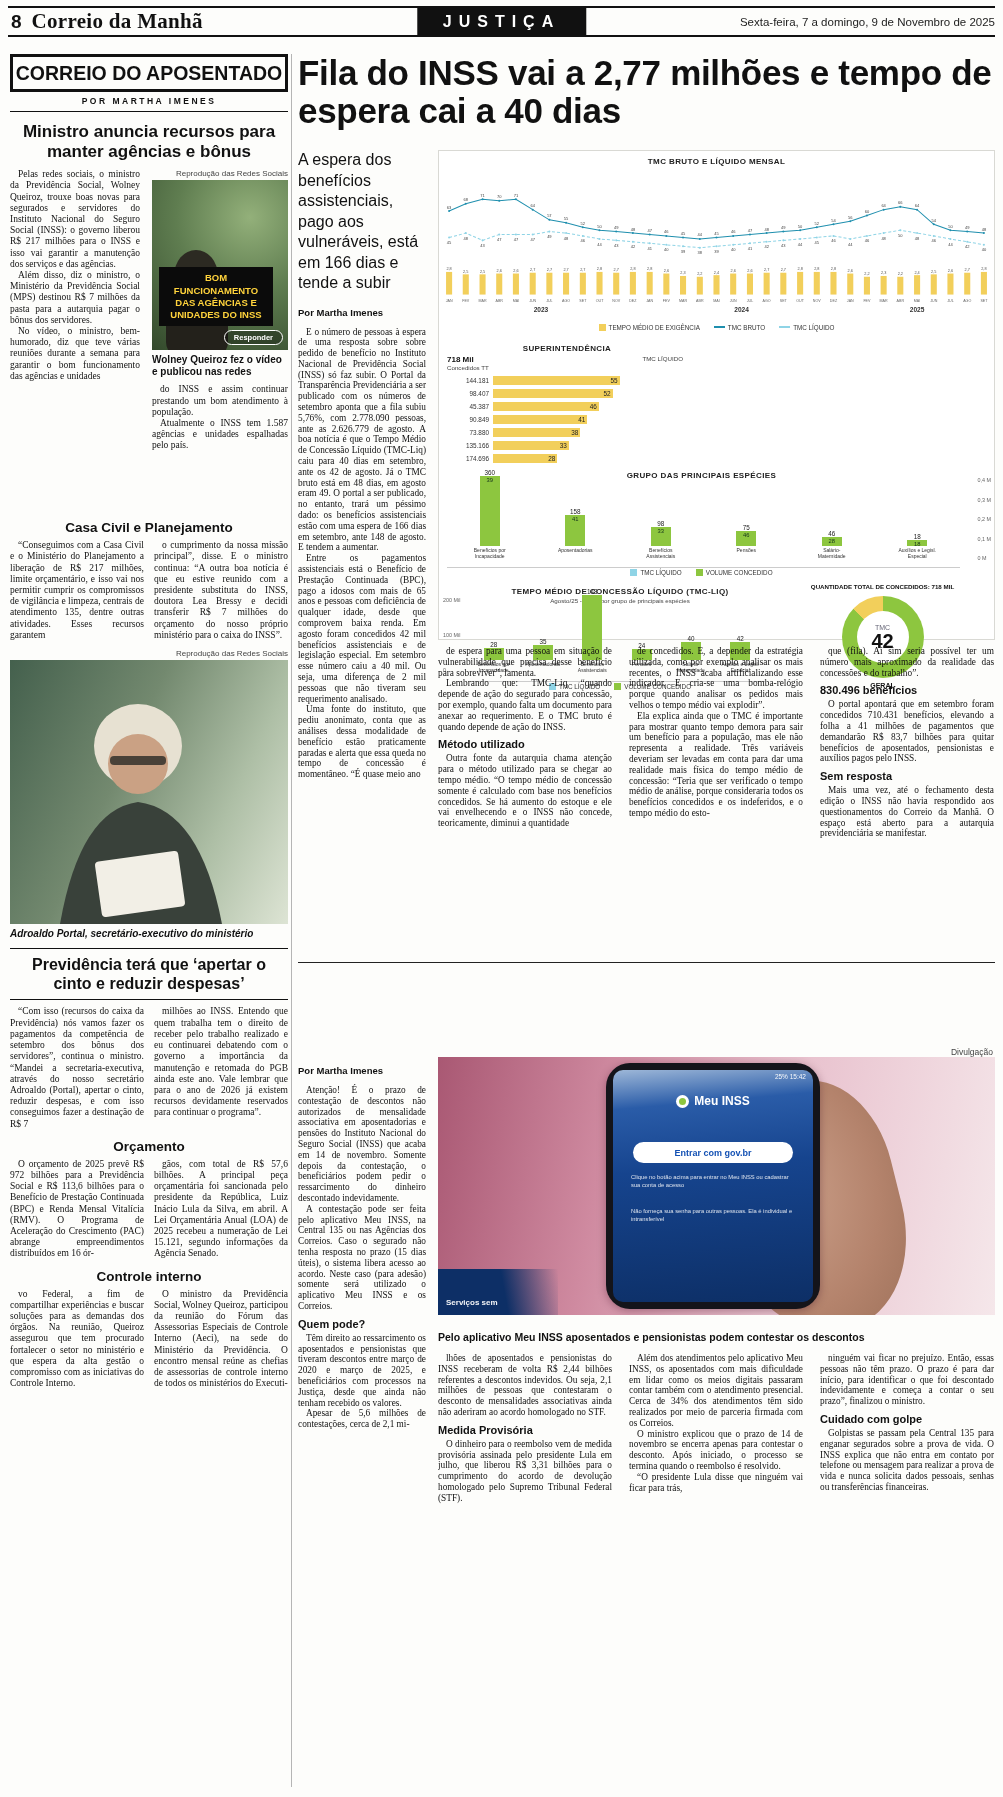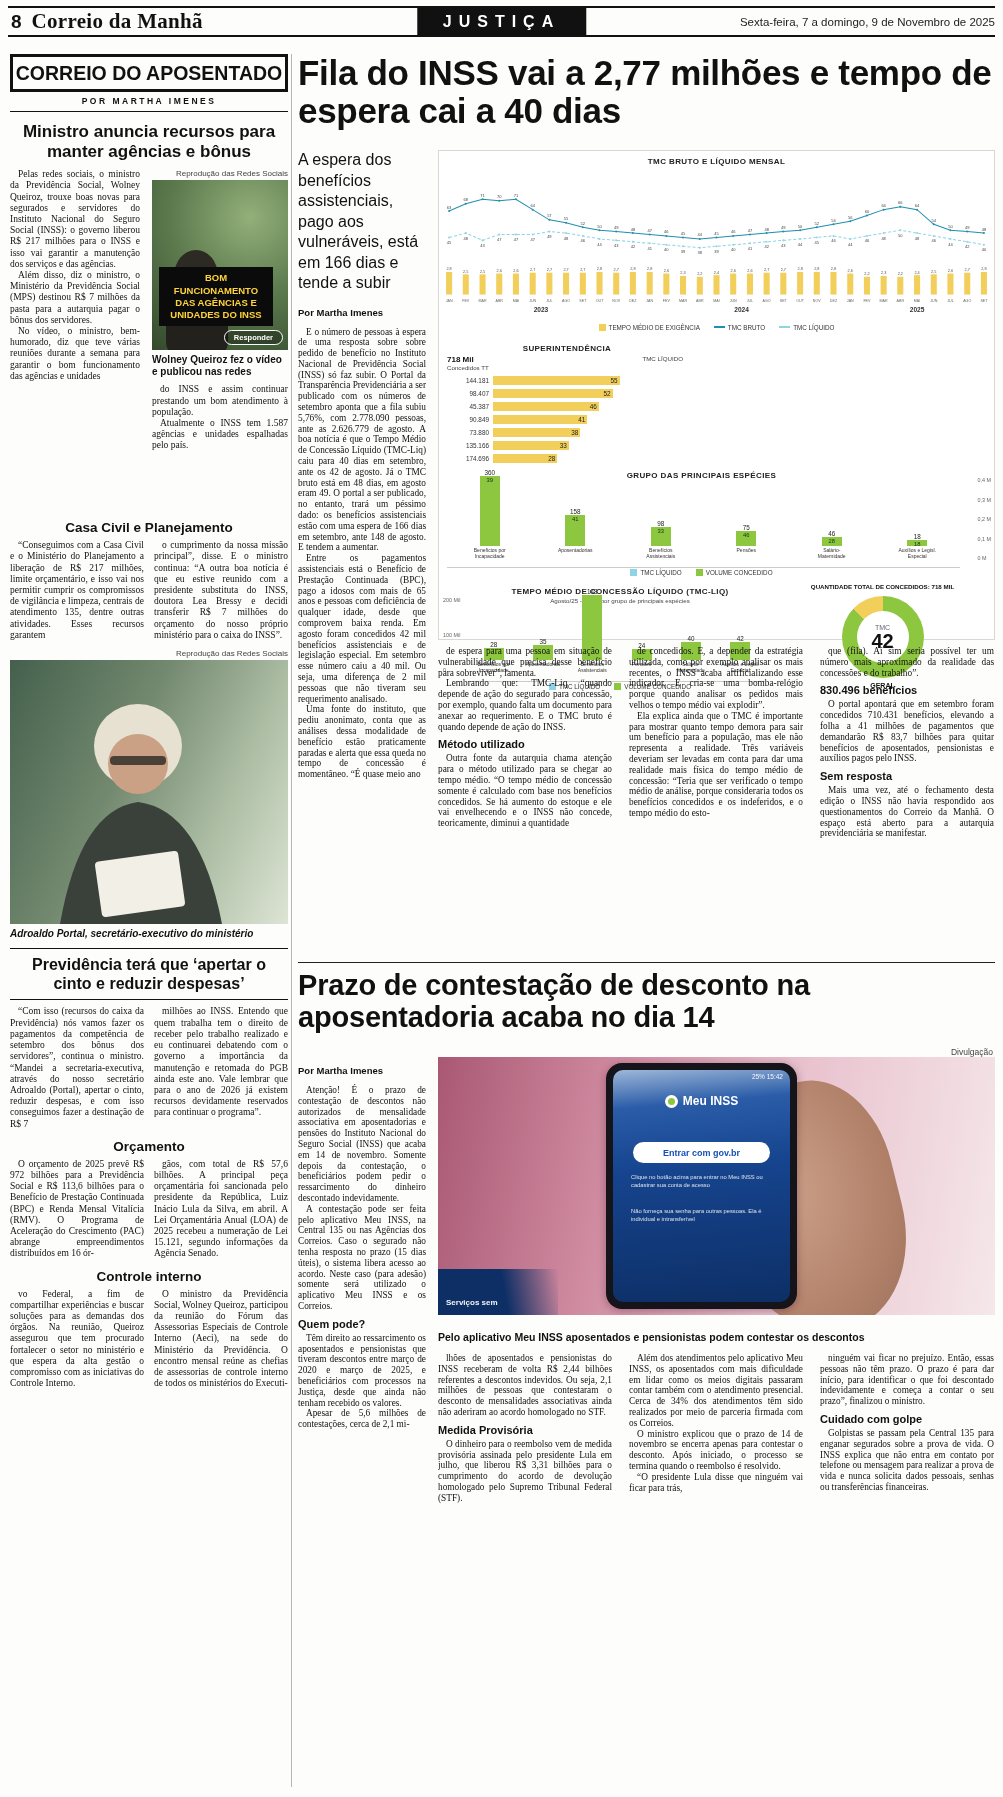--- a/index.html
+++ b/index.html
@@ -109,22 +109,22 @@
   
   .art3 { position:absolute; left:0; top:908px; width:697px; height:834px; border-top:1px solid #222; padding-top:6px; }
   .h2 { font-family:"Liberation Sans", sans-serif; font-weight:bold; font-size:29px; line-height:1.12; letter-spacing:-.2px; }
   .a3-credit { position:absolute; right:2px; top:84px; font:8.5px "Liberation Sans", sans-serif; color:#444; }
   .a3-left { position:absolute; left:0; top:102px; width:128px; height:726px; overflow:hidden; }
   .photo3 { position:absolute; left:140px; top:94px; width:557px; height:258px; overflow:hidden;
             background:linear-gradient(100deg,#a95873 0%, #cf8aa0 30%, #e9c3cf 62%, #f5e7ea 100%); }
   .hand { position:absolute; right:95px; top:26px; width:180px; height:250px; transform:rotate(-14deg);
           background:radial-gradient(ellipse at 35% 40%, #cda28c 0%, #b4836c 60%, #9c7059 100%);
           border-radius:52% 42% 46% 55%; }
-  .phone { position:absolute; left:168px; top:6px; width:191px; height:246px; background:#14141a;
-           border-radius:16px; padding:7px; box-shadow:0 2px 8px rgba(60,10,30,.35); }
+  .phone { position:absolute; left:168px; top:6px; width:214px; height:246px; background:#14141a;
+           border-radius:24px; padding:7px; box-shadow:0 2px 8px rgba(60,10,30,.35); }
   .scr { height:100%; border-radius:10px; position:relative; overflow:hidden; color:#fff;
          font-family:"Liberation Sans", sans-serif;
          background:linear-gradient(175deg,#9db7d8 0%, #2a5ca8 16%, #16448e 42%, #0d2f66 100%); }
   .scr-status { position:absolute; top:3px; right:7px; font-size:6.5px; opacity:.95; }
   .scr-brand { position:absolute; top:24px; left:0; right:0; display:flex; align-items:center;
                justify-content:center; gap:5px; }
   .mlogo { width:13px; height:13px; border-radius:50%; background:#fff; position:relative; }
   .mlogo::after { content:""; position:absolute; left:3px; top:3px; width:7px; height:7px;
                   border-radius:50%; background:#8dc63f; }
   .scr-app { font-size:12px; font-weight:bold; }
@@ -678,21 +678,20 @@
       <div>
           <p>O portal apontará que em setembro foram concedidos 710.431 benefícios, elevando a folha a 41 milhões de pagamentos que demandarão R$ 83,7 bilhões para quitar benefícios de aposentados, pensionistas e auxílios pagos pelo INSS.</p>
         </div>
       <div class="ch">Sem resposta</div>
       <div>
           <p>Mais uma vez, até o fechamento desta edição o INSS não havia respondido aos questionamentos do Correio da Manhã. O espaço está aberto para a autarquia previdenciária se manifestar.</p>
         </div>
     </div>
 
     <div class="art3">
-      <div class="h2">Prazo de contestação de desconto na aposentadoria acaba no dia 14</div>
       <div class="a3-credit">Divulgação</div>
 
       <div class="a3-left nbody">
         <div class="m-by" style="margin-top:0">Por Martha Imenes</div>
         <div>
             <p>Atenção! É o prazo de contestação de descontos não autorizados de mensalidade associativa em aposentadorias e pensões do Instituto Nacional do Seguro Social (INSS) que acaba em 14 de novembro. Somente depois da contestação, o beneficiários podem pedir o ressarcimento do dinheiro descontado indevidamente.</p>
             <p>A contestação pode ser feita pelo aplicativo Meu INSS, na Central 135 ou nas Agências dos Correios. Caso o segurado não tenha resposta no prazo (15 dias úteis), o sistema libera acesso ao acordo. Neste caso (para adesão) somente será utilizado o aplicativo Meu INSS e os Correios.</p>
           </div>
         <div class="ch">Quem pode?</div>
         <div>

